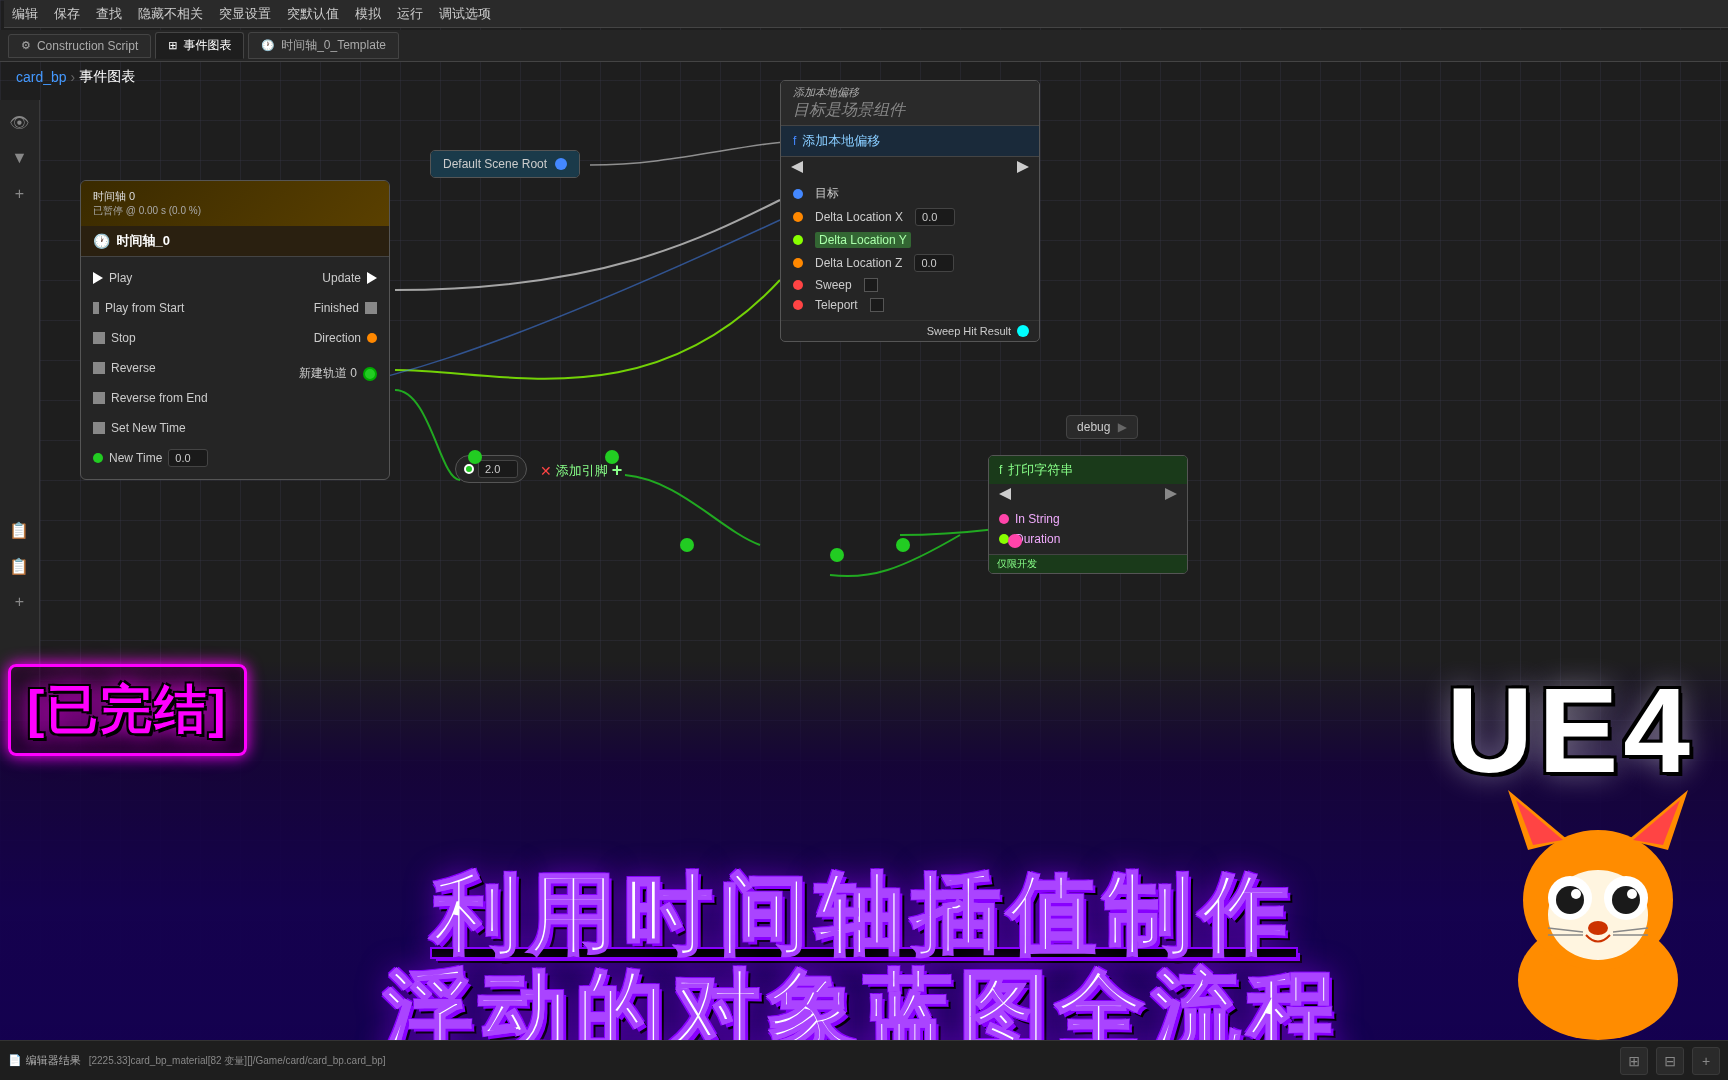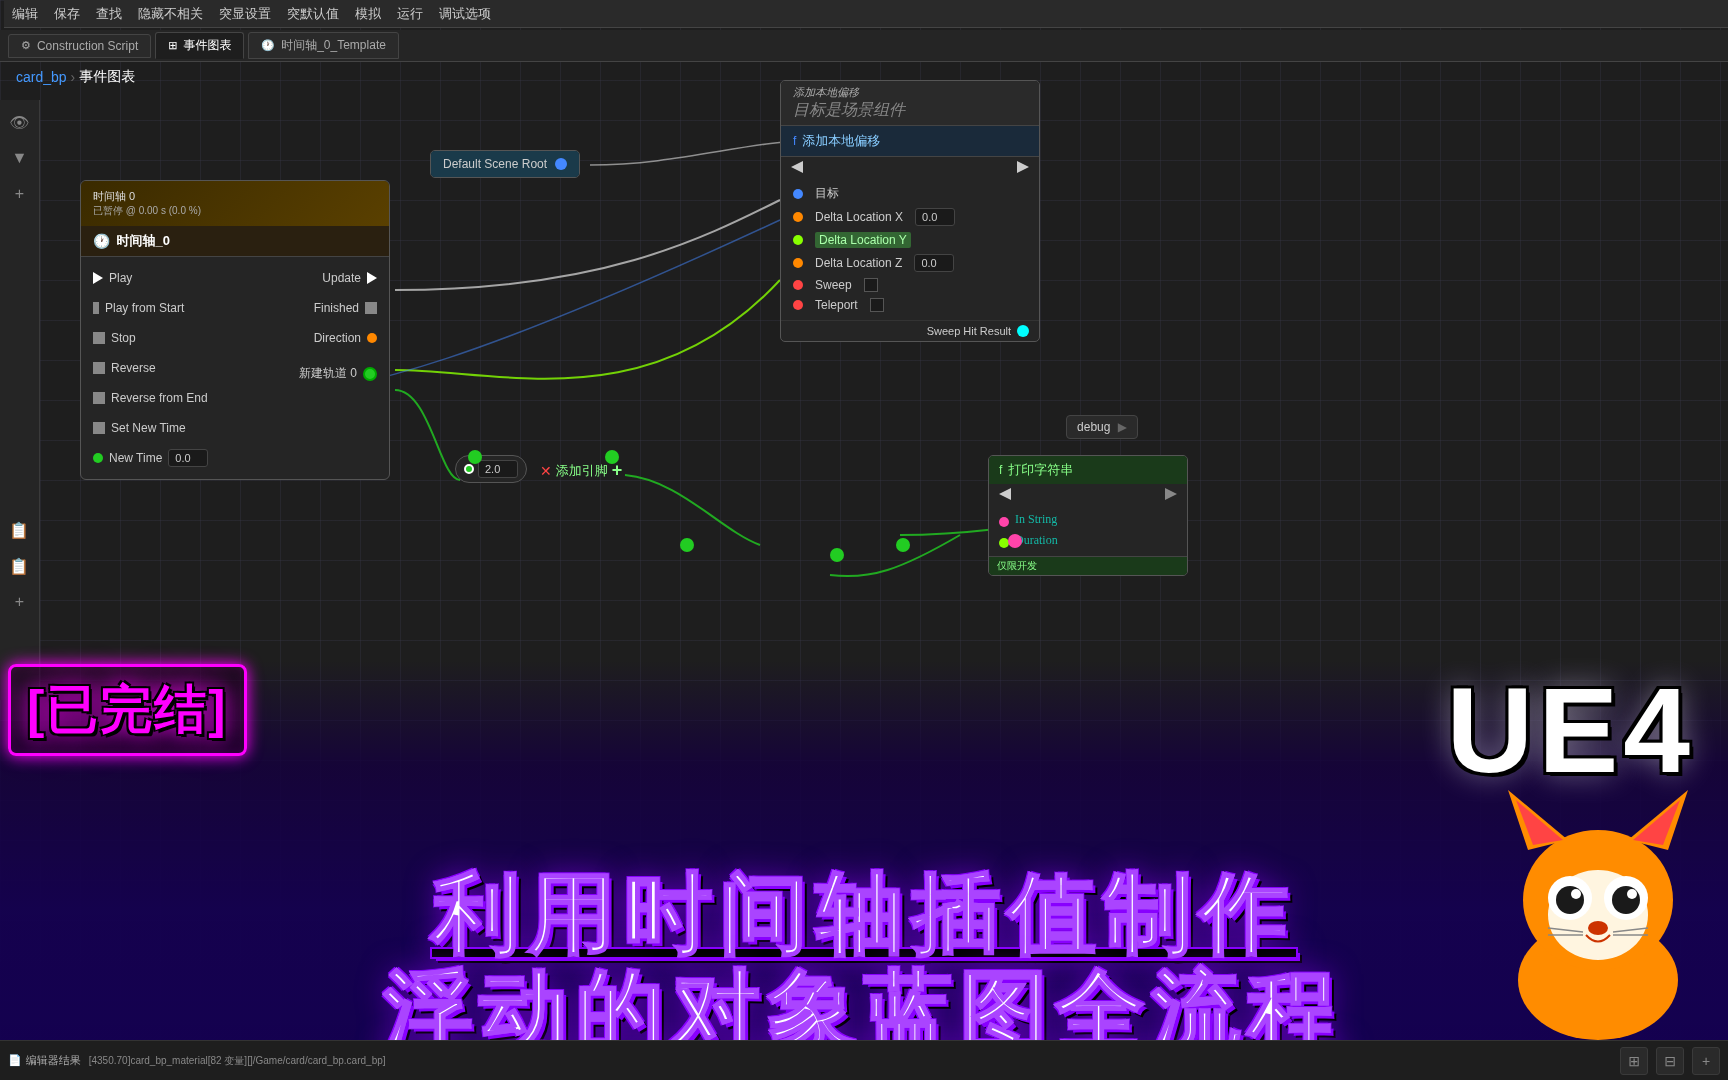--- a/index.html
+++ b/index.html
@@ -337,25 +337,24 @@
       gap: 6px;
     }
     .print-body {
       padding: 8px 10px;
       display: flex;
       flex-direction: column;
       gap: 6px;
     }
     .print-row {
       display: flex;
-      align-items: flex-end;
+      align-items: center;
       gap: 6px;
       font-size: 12px;
-      color: #14b8a6;
-      font-family: Liberation Serif, serif;
+      color: #f0abfc;
     }
     .dev-only {
       background: #1a3a1a;
       padding: 2px 8px;
       font-size: 10px;
       color: #88ff88;
       border-top: 1px solid #444;
     }
 
     
@@ -825,19 +824,19 @@
   <line x1="60" y1="155" x2="95" y2="155" stroke="#888" stroke-width="1.5"></line>
   <line x1="125" y1="152" x2="160" y2="148" stroke="#888" stroke-width="1.5"></line>
   <line x1="125" y1="155" x2="160" y2="155" stroke="#888" stroke-width="1.5"></line>
 </svg>
 
 <div class="bottom-bar">
   <div class="editor-output-label">
     <span>📄</span>
     <span>编辑器结果</span>
   </div>
-  <div class="bottom-log">[4350.70]card_bp_material[82 变量][]/Game/card/card_bp.card_bp]</div>
+  <div class="bottom-log">[2225.33]card_bp_material[82 变量][]/Game/card/card_bp.card_bp]</div>
   <div class="bottom-icons">
     <div class="bottom-icon-btn">⊞</div>
     <div class="bottom-icon-btn">⊟</div>
     <div class="bottom-icon-btn">+</div>
   </div>
 </div>
 
 </body></html>

